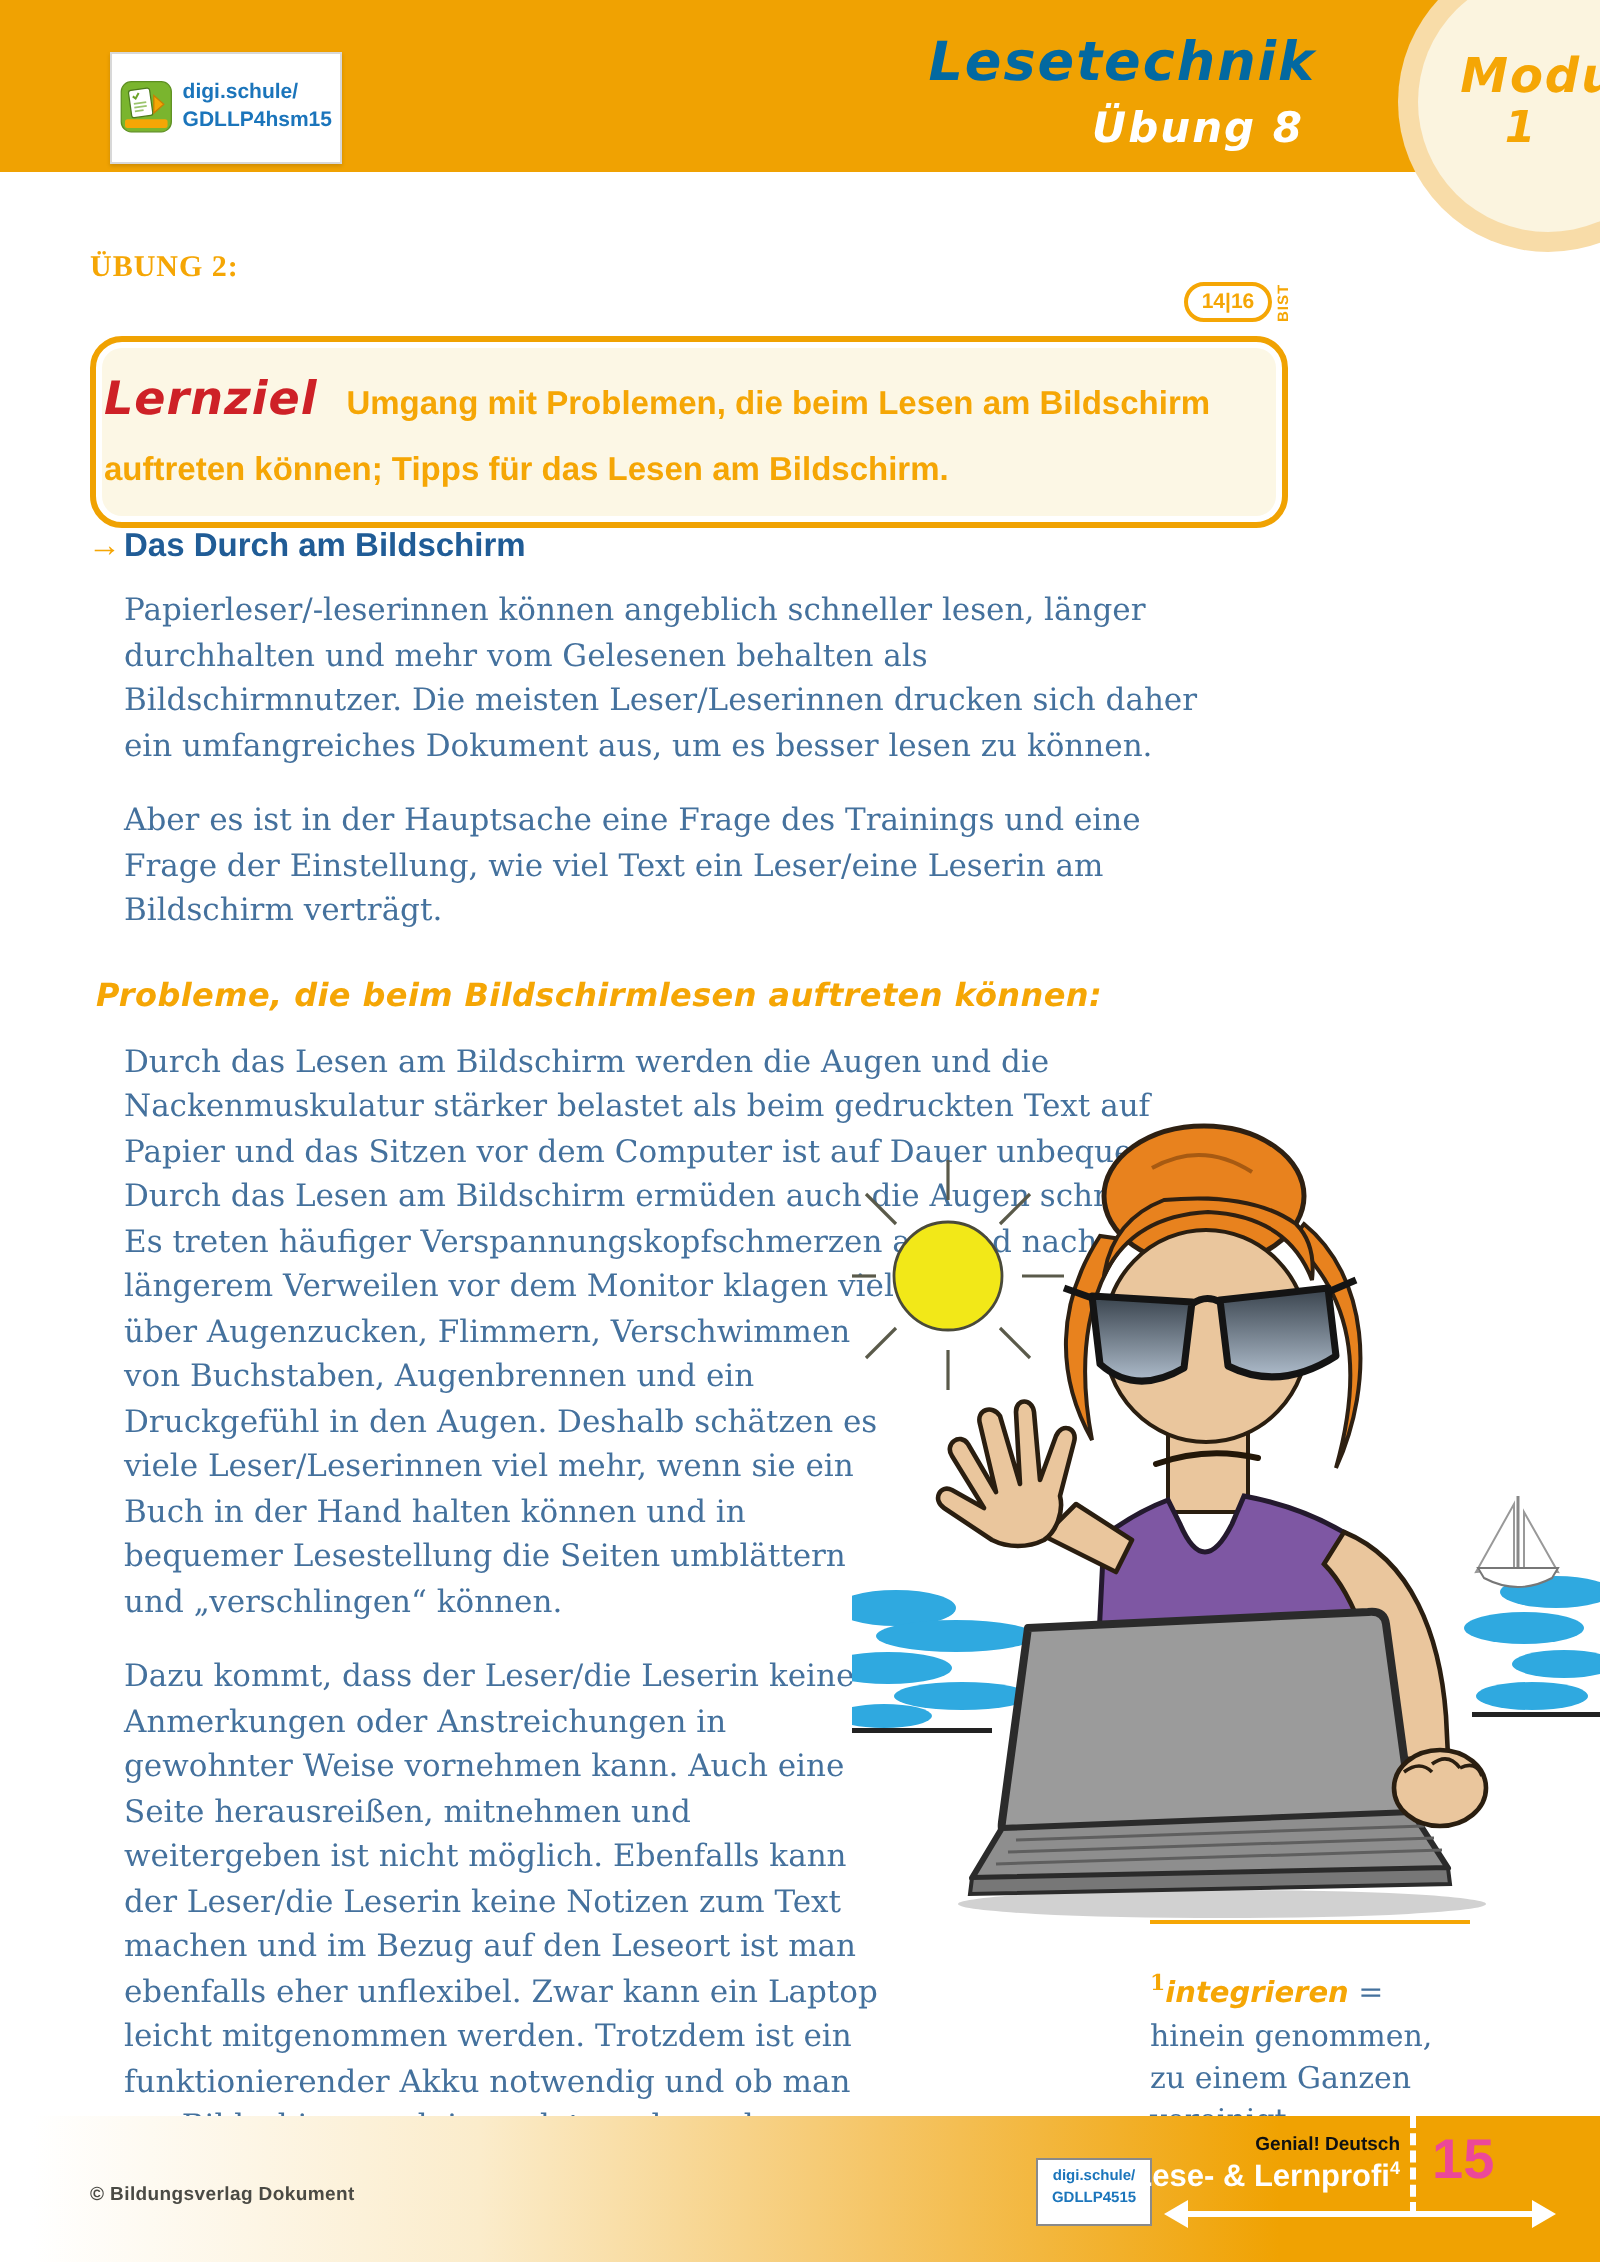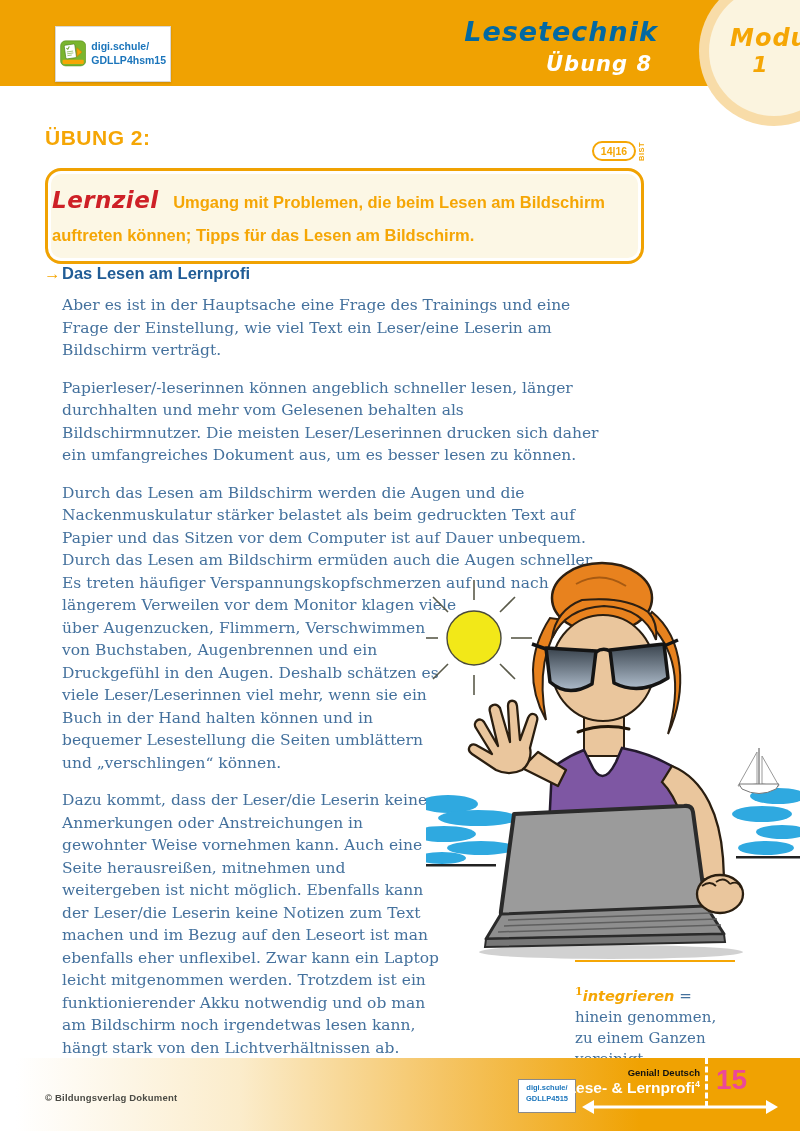--- a/index.html
+++ b/index.html
@@ -23,21 +23,21 @@
   .qr-badge{position:absolute;left:55px;top:26px;width:116px;height:56px;background:#fff;border:1px solid #d8d8d8;
     display:flex;align-items:center;padding:4px;box-shadow:0 1px 2px rgba(0,0,0,.15);}
   .qr-badge .txt{color:var(--link-blue,#1B75BB);font-size:10.5px;font-weight:bold;line-height:1.3;margin-left:5px;}
   .topic-title{position:absolute;right:142px;top:16px;color:#0369a1;font-family:"DejaVu Sans",sans-serif;
     font-weight:bold;font-style:italic;font-size:27px;text-align:right;letter-spacing:1px;}
   .exercise-subtitle{position:absolute;right:148px;top:52px;color:#fff;font-family:"DejaVu Sans",sans-serif;
     font-weight:bold;font-style:italic;font-size:21px;letter-spacing:1px;}
 
   
   .uebung-heading{position:absolute;left:45px;top:126px;color:var(--orange-text,#F5A605);
-    font-size:21px;font-weight:bold;letter-spacing:.5px;}
+    font-size:15px;font-weight:bold;letter-spacing:.5px;font-family:Liberation Serif, serif;}
   .std-badge{position:absolute;display:flex;align-items:flex-start;}
   .std-badge .pill{min-width:44px;height:20px;border:2px solid var(--orange-text,#F5A605);border-radius:10px;
     color:var(--orange-text,#F5A605);font-size:10.5px;font-weight:bold;display:flex;align-items:center;justify-content:center;padding:0 4px;}
   .std-badge .vlabel{writing-mode:vertical-rl;transform:rotate(180deg);font-size:7.5px;font-weight:bold;
     color:var(--orange-text,#F5A605);letter-spacing:.5px;margin-left:2px;height:20px;line-height:1;}
   .badge-1{left:592px;top:141px;}
   .badge-2{left:592px;top:190px;text-align:right;}
 
   .lernziel-box{position:absolute;left:45px;top:168px;width:599px;min-height:74px;background:var(--cream,#FCF7E5);
     border:3px solid var(--orange,#F0A202);border-radius:16px;box-shadow:inset 0 0 0 3px #fff;padding:9px 16px 10px 4px;line-height:1.8;}
@@ -124,24 +124,25 @@
   </div>
 
   <div class="lernziel-box">
     <span class="lernziel-label">Lernziel</span>
     <span class="lernziel-text">Umgang mit Problemen, die beim Lesen am Bildschirm auftreten können; Tipps für das Lesen am Bildschirm.</span>
   </div>
 
   <div class="article">
     <div class="section-head">
       <span class="arrow">→</span>
-      <span>Das Lesen am Lernprofi</span>
+      <span>Das Durch am Bildschirm</span>
     </div>
+    <p class="body">Papierleser/-leserinnen können angeblich schneller lesen, länger durchhalten und mehr vom Gelesenen behalten als Bildschirmnutzer. Die meisten Leser/Leserinnen drucken sich daher ein umfangreiches Dokument aus, um es besser lesen zu können.</p>
     <p class="body">Aber es ist in der Hauptsache eine Frage des Trainings und eine Frage der Einstellung, wie viel Text ein Leser/eine Leserin am Bildschirm verträgt.</p>
-    <p class="body">Papierleser/-leserinnen können angeblich schneller lesen, länger durchhalten und mehr vom Gelesenen behalten als Bildschirmnutzer. Die meisten Leser/Leserinnen drucken sich daher ein umfangreiches Dokument aus, um es besser lesen zu können.</p>
+    <div class="problems-heading">Probleme, die beim Bildschirmlesen auftreten können:</div>
     <p class="body no-gap">Durch das Lesen am Bildschirm werden die Augen und die Nackenmuskulatur stärker belastet als beim gedruckten Text auf Papier und das Sitzen vor dem Computer ist auf Dauer unbequem. Durch das Lesen am Bildschirm ermüden auch die Augen schneller. Es treten häufiger Verspannungskopfschmerzen auf und nach längerem Verweilen vor dem Monitor klagen viele</p>
     <p class="body w-narrow">über Augenzucken, Flimmern, Verschwimmen von Buchstaben, Augenbrennen und ein Druckgefühl in den Augen. Deshalb schätzen es viele Leser/Leserinnen viel mehr, wenn sie ein Buch in der Hand halten können und in bequemer Lesestellung die Seiten umblättern und „verschlingen“ können.</p>
     <p class="body w-narrow">Dazu kommt, dass der Leser/die Leserin keine Anmerkungen oder Anstreichungen in gewohnter Weise vornehmen kann. Auch eine Seite herausreißen, mitnehmen und weitergeben ist nicht möglich. Ebenfalls kann der Leser/die Leserin keine Notizen zum Text machen und im Bezug auf den Leseort ist man ebenfalls eher unflexibel. Zwar kann ein Laptop leicht mitgenommen werden. Trotzdem ist ein funktionierender Akku notwendig und ob man am Bildschirm noch irgendetwas lesen kann, hängt stark von den Lichtverhältnissen ab.</p>
     <p class="body w-narrow no-gap">Trotz all dieser Nachteile kommt dem Lesen am</p>
 
   </div>
 
   <svg class="illus" viewBox="0 0 374 404">
     <defs>
       <linearGradient id="lens" x1="0" y1="0" x2="0" y2="1">

